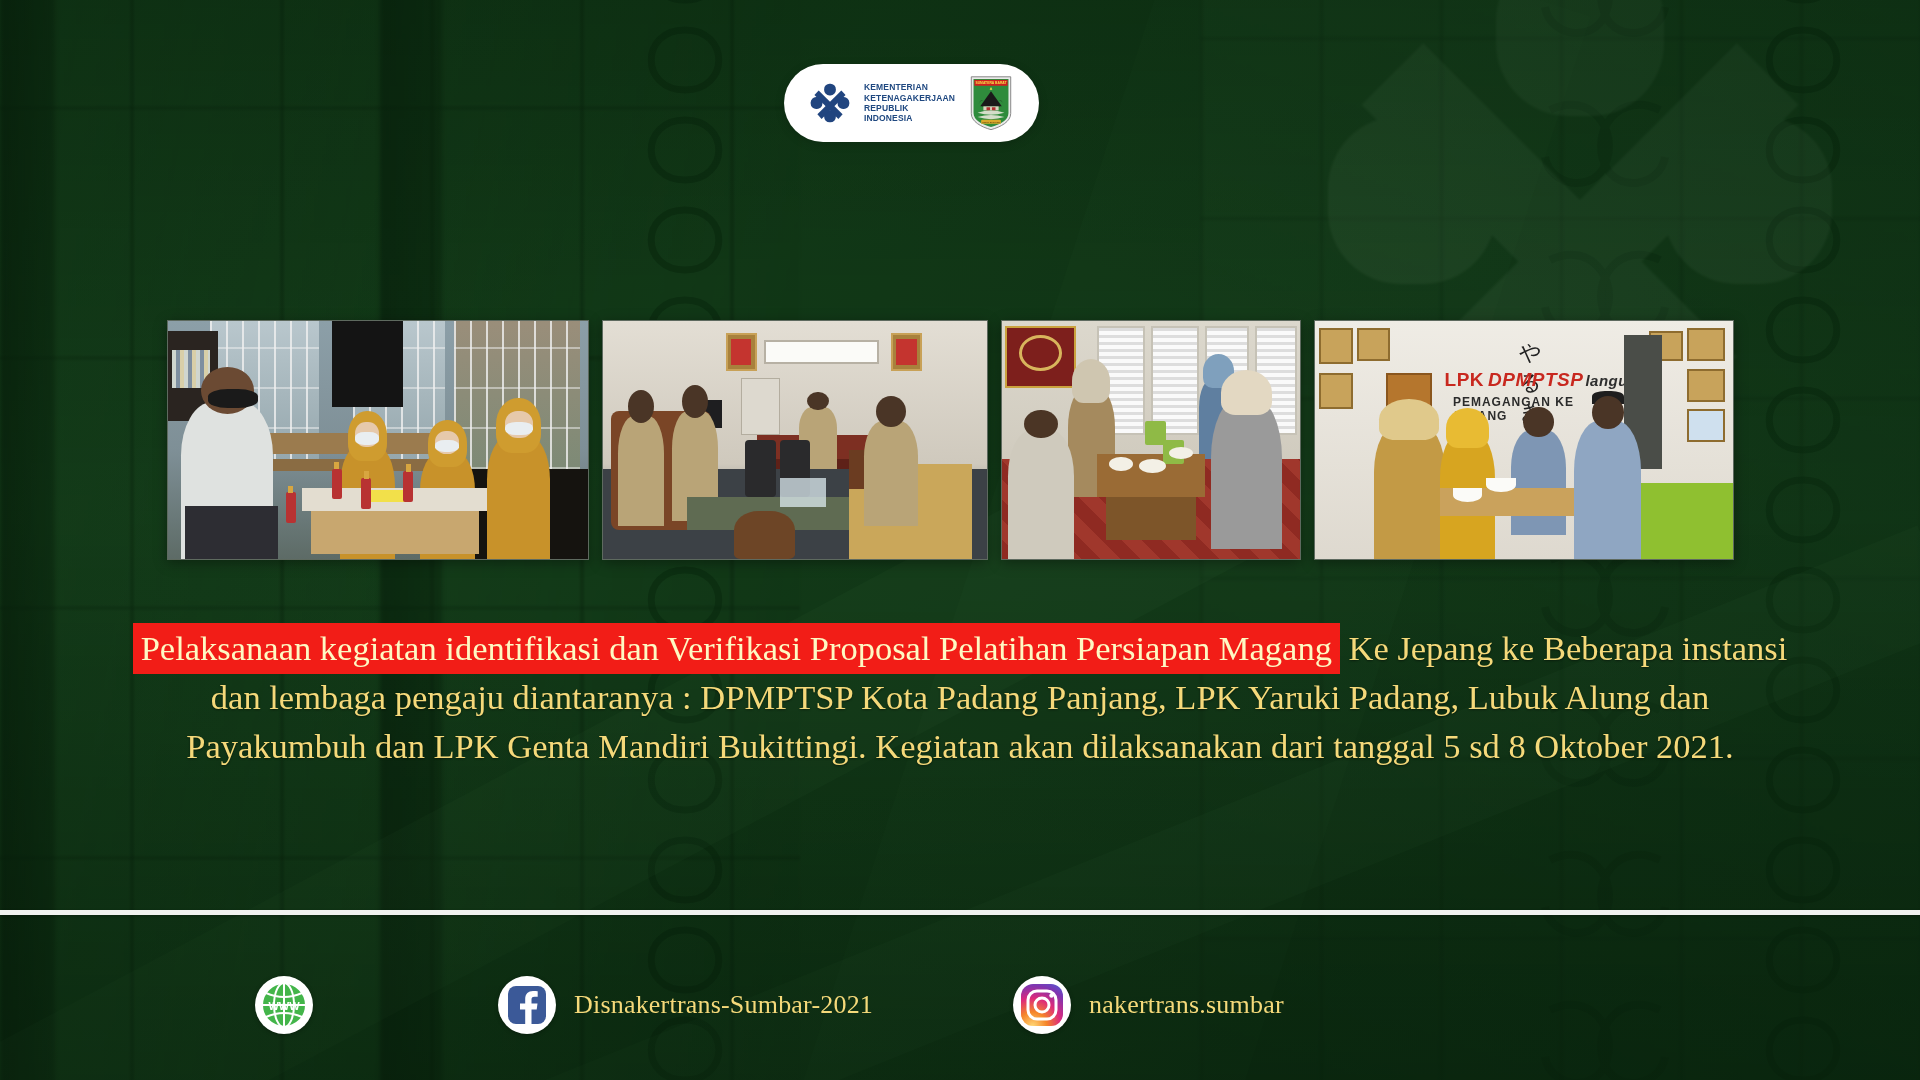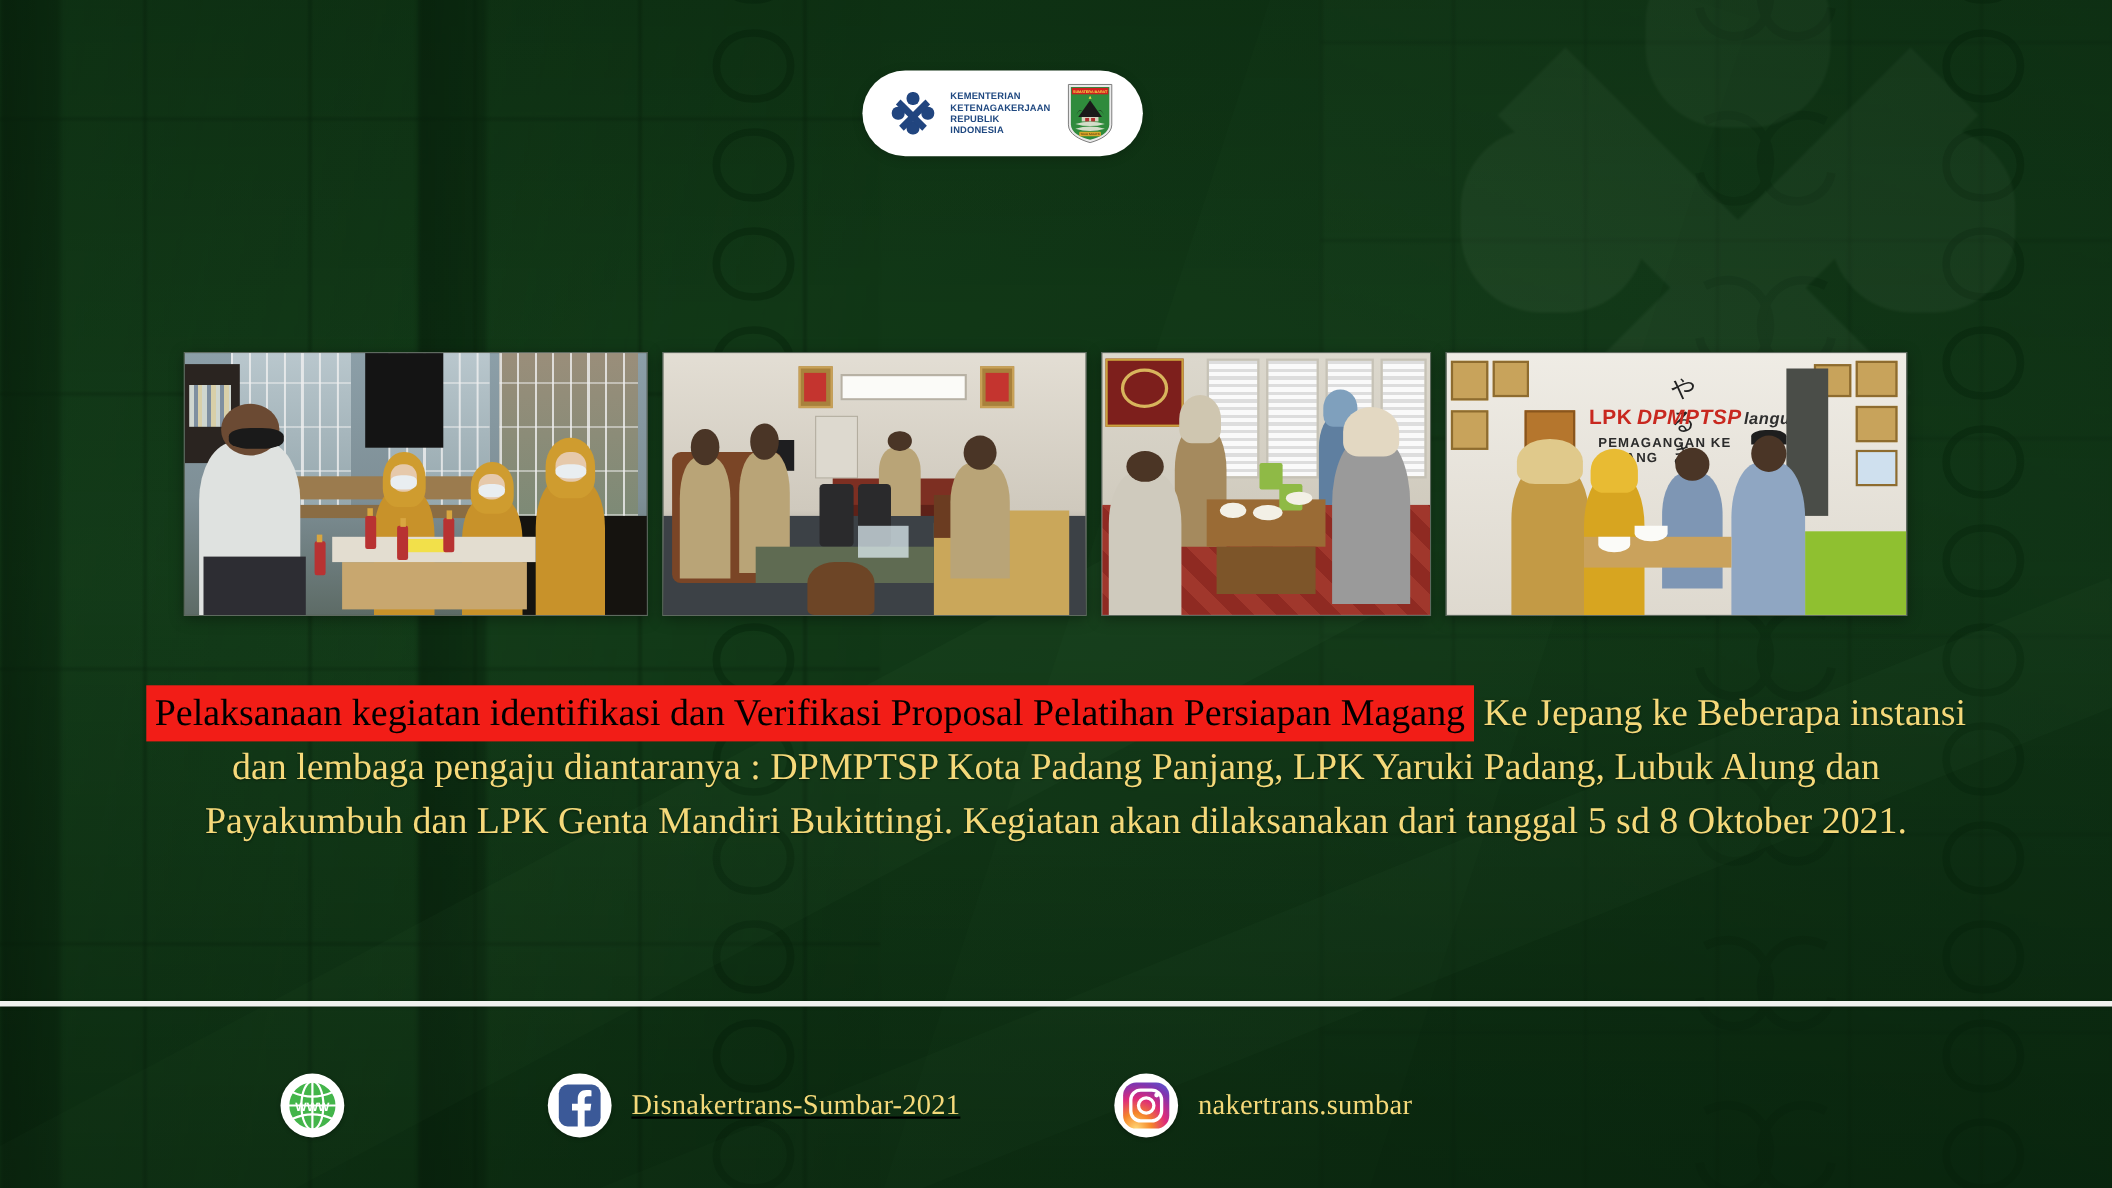--- a/index.html
+++ b/index.html
@@ -235,41 +235,41 @@
   
   .caption{
     position:absolute; left:0; top:624px; width:1920px;
     text-align:center; z-index:6;
     font-family:"Liberation Serif", serif;
     font-size:34.5px; line-height:49px; color:#f5d97a;
     text-shadow:0 1px 2px rgba(0,0,0,.45);
     padding:0 120px;
   }
   .caption .hl{
-    background:#f21d17; color:#000000;
+    background:#f21d17; color:#fef9c3;
     box-decoration-break:clone; -webkit-box-decoration-break:clone;
     padding:6px 8px 7px;
     text-shadow:none;
   }
 
   
   .divider{
     position:absolute; left:0; top:910px; width:1920px; height:5px;
     background:#f0f2ef; z-index:6; box-shadow:0 1px 3px rgba(0,0,0,.25);
   }
 
   
   .footer{
     position:absolute; left:0; top:955px; width:1650px; height:100px;
     display:flex; align-items:center; z-index:6;
     font-family:"Liberation Serif", serif;
   }
   .f-item{ display:flex; align-items:center; gap:18px; }
   .f-web{ margin-left:255px; }
-  .f-fb{ margin-left:185px;text-decoration:underline; }
+  .f-fb{ margin-left:185px; }
   .f-ig{ margin-left:140px;gap:18px; }
   .f-label{ font-size:26px; color:#f5d97a; letter-spacing:.2px; white-space:nowrap; }
   .icon-circle{
     width:58px; height:58px; border-radius:50%;
     background:#ffffff; display:flex; align-items:center; justify-content:center;
     flex:0 0 auto; box-shadow:0 1px 4px rgba(0,0,0,.3);
   }
 </style>
 </head>
 <body>

